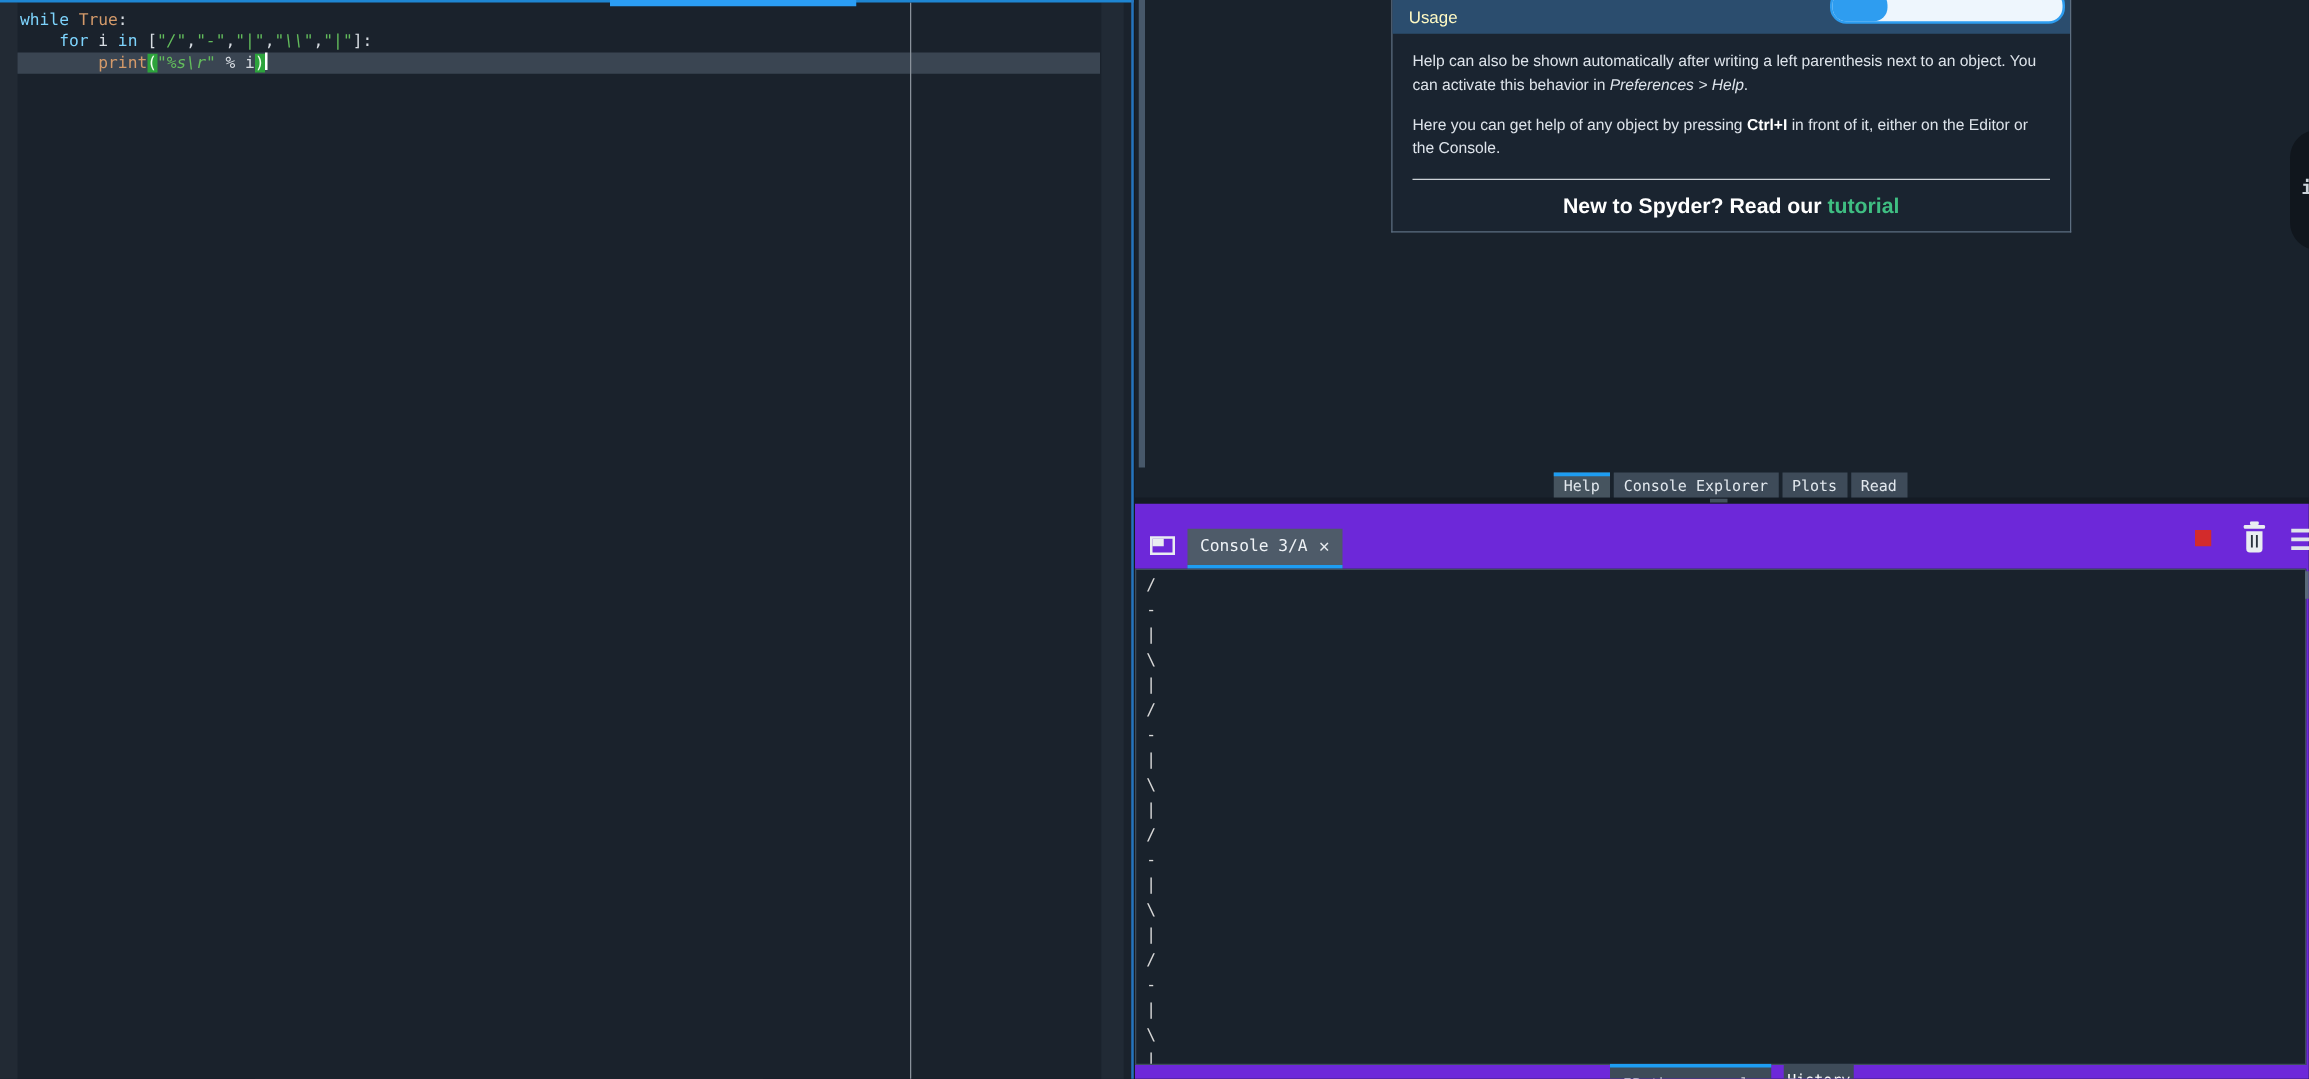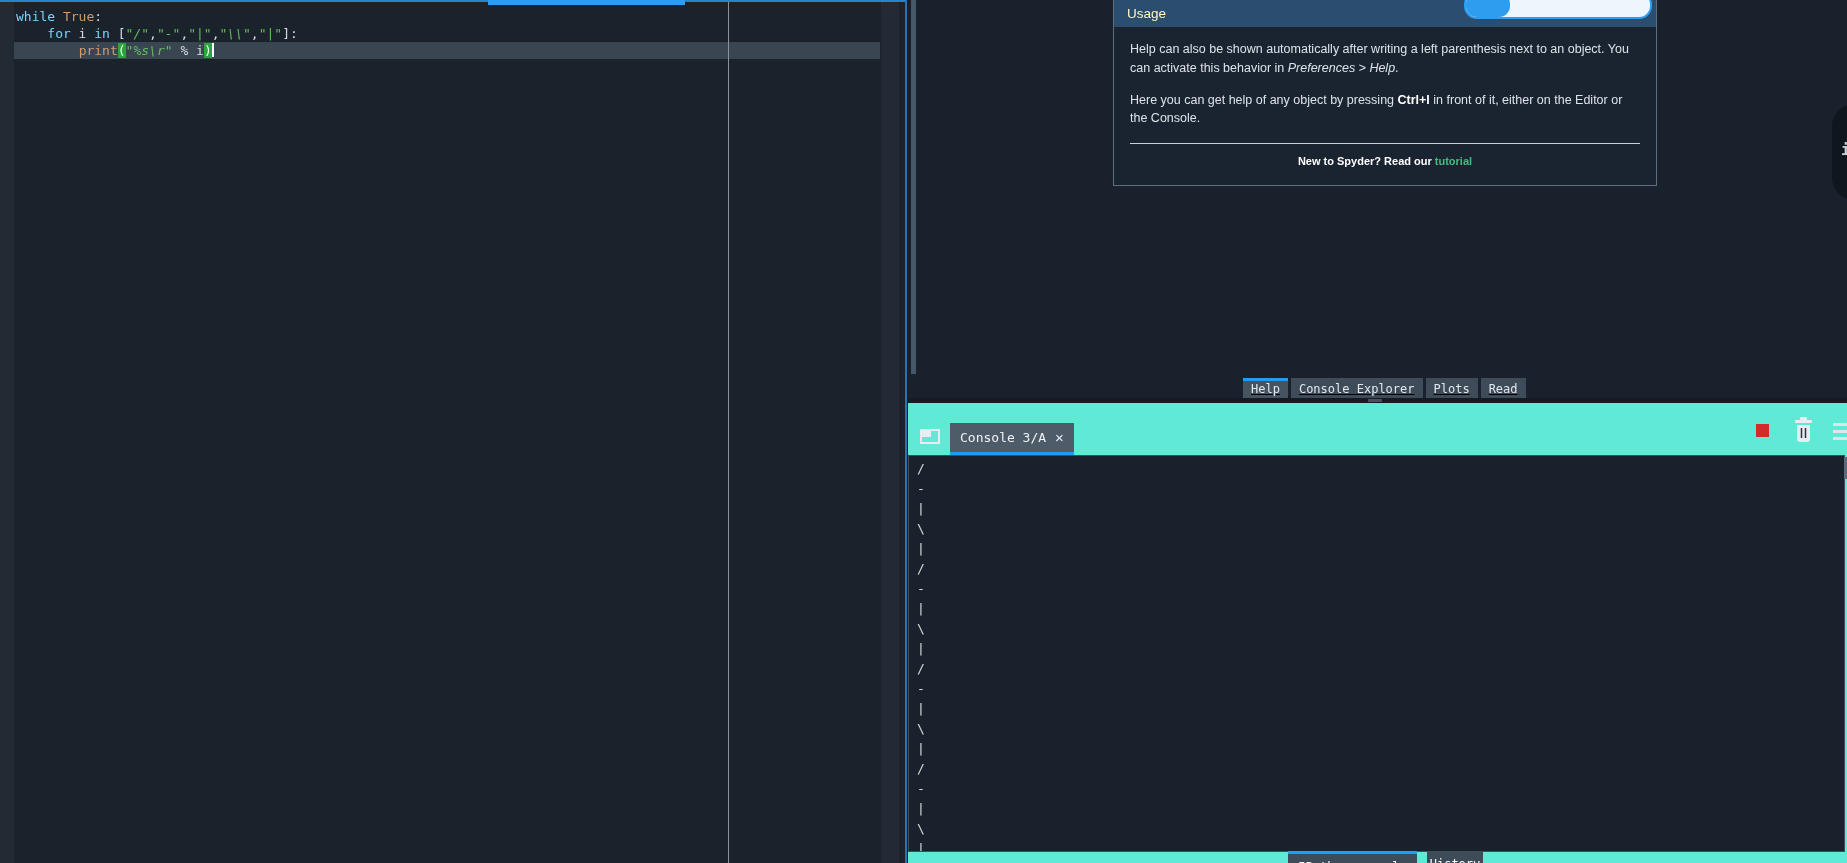--- a/index.html
+++ b/index.html
@@ -29,29 +29,29 @@
   .usage-box{position:absolute;left:205px;top:0;width:544px;height:186px;background:#1a2430;border:1px solid #5c6e80;border-top:none;}
   .usage-header{position:relative;height:27px;background:#2b4d6e;color:#fef9c3;font-size:13.5px;line-height:27px;padding-left:13px;}
   .toggle{position:absolute;right:4px;top:-9px;width:188px;height:28px;background:#eef6fd;border:2px solid #2e9df0;border-radius:13px;}
   .toggle-knob{position:absolute;left:0;top:0;width:44px;height:24px;background:#2e9df0;border-radius:11px;}
   .usage-body{padding:0 16px;color:#dde3ea;font-size:12.5px;line-height:1.5;}
   .usage-body p{margin:13px 0 0 0;}
   .seg-n{}
   .seg-b{font-weight:bold;color:#ffffff;}
   .seg-i{font-style:italic;}
   .usage-hr{border:none;border-top:1px solid #ccd1d6;margin:15px 16px 11px 16px;}
-  .usage-footer{text-align:center;font-weight:bold;color:#ffffff;font-size:11px;}
+  .usage-footer{text-align:center;font-weight:bold;color:#ffffff;font-size:17px;}
   .tutorial-link{color:#3fbe82;font-weight:bold;cursor:pointer;}
-  .help-tabs{position:absolute;left:335px;top:378px;height:20px;display:flex;gap:3px;font:12px/15px "DejaVu Sans Mono","Liberation Mono",monospace;text-decoration:underline;}
+  .help-tabs{position:absolute;left:335px;top:378px;height:20px;display:flex;gap:3px;font:12px/15px "DejaVu Sans Mono","Liberation Mono",monospace;}
   .htab{background:#3e4b59;color:#e2e8ee;padding:1px 8px 2px 8px;border-top:3px solid transparent;height:20px;cursor:pointer;}
   .htab.active{border-top-color:#1e9df2;background:#46545f;}
   .splitter-dash{position:absolute;left:1368px;top:399px;width:14px;height:3px;background:#44525f;z-index:2;}
 
   
-  #console-panel{position:absolute;left:908px;top:403px;width:939px;height:460px;background:#5eead4;}
+  #console-panel{position:absolute;left:908px;top:403px;width:939px;height:460px;background:#6d28d9;}
   .browse-icon{position:absolute;left:12px;top:26px;width:20px;height:15px;border:2px solid #e9edf1;}
   .browse-corner{position:absolute;left:0;top:0;width:9px;height:6px;background:#e9edf1;}
   .console-tab{position:absolute;left:42px;top:20px;height:32px;background:#4e5b69;border-bottom:3px solid #1e9df2;color:#eef2f6;font:13px "DejaVu Sans Mono","Liberation Mono",monospace;padding:0 10px;display:flex;align-items:center;gap:9px;cursor:pointer;}
   .close-x{font:15px "Liberation Sans",sans-serif;color:#e8ecf0;cursor:pointer;}
   .stop-icon{position:absolute;left:848px;top:21px;width:13px;height:13px;background:#d32b2b;cursor:pointer;}
   .trash-icon{position:absolute;left:884px;top:14px;width:23px;height:27px;cursor:pointer;}
   .menu-icon{position:absolute;left:925px;top:20px;width:22px;cursor:pointer;}
   .menu-bar{height:3px;background:#dfe5ea;margin-bottom:4px;}
   .console-content{position:absolute;left:0;top:52px;width:937px;height:397px;border:1px solid #3f4e5c;background:#19222c;padding:3px 0 0 8px;font:13px/20px "DejaVu Sans Mono","Liberation Mono",monospace;color:#d9d9d9;overflow:hidden;}
   .console-line{height:20px;white-space:pre;}

